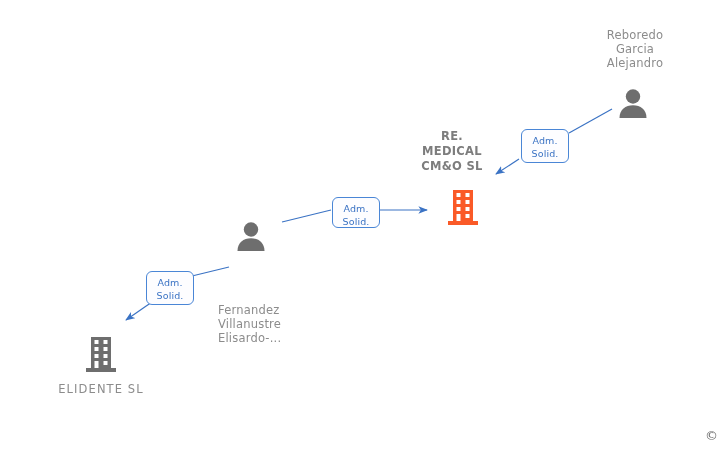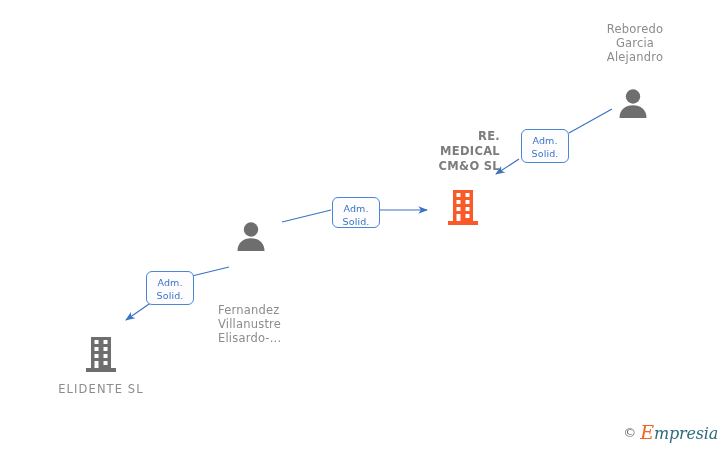--- a/index.html
+++ b/index.html
@@ -126,21 +126,21 @@
       <path d="M380,210 L427,210" stroke="#3b73c4" stroke-width="1.2" fill="none" marker-end="url(#arrowblue)"></path>
     </g>
 
     <g>
       <path d="M229,267 L192,276" stroke="#3b73c4" stroke-width="1.2" fill="none"></path>
       <path d="M152,302 L126,320" stroke="#3b73c4" stroke-width="1.2" fill="none" marker-end="url(#arrowblue)"></path>
     </g>
   </svg>
 
   <div class="node">
-    <div class="node-label center label-company-main" style="left:404px; top:129px; width:96px;text-align:right;">RE.
+    <div class="node-label center label-company-main" style="left:404px; top:129px; width:96px;">RE.
 MEDICAL
 CM&amp;O  SL</div>
     <div class="icon" style="left:446px; top:188px;">
       <svg width="34" height="40" viewBox="0 0 34 40">
         <rect x="7" y="2" width="20" height="33" fill="#FA5A28"></rect>
         <rect x="2" y="33" width="30" height="4" fill="#FA5A28"></rect>
         <g fill="#ffffff">
           <rect x="10.5" y="5" width="4" height="4"></rect>
           <rect x="19.5" y="5" width="4" height="4"></rect>
           <rect x="10.5" y="12" width="4" height="4"></rect>
@@ -148,21 +148,21 @@
           <rect x="10.5" y="19" width="4" height="4"></rect>
           <rect x="19.5" y="19" width="4" height="4"></rect>
           <rect x="10.5" y="26" width="4" height="7"></rect>
           <rect x="19.5" y="26" width="4" height="4"></rect>
         </g>
       </svg>
     </div>
   </div>
 
   <div class="node">
-    <div class="node-label center" style="left:580px; top:22px; width:110px;">Reboredo
+    <div class="node-label center" style="left:580px; top:28px; width:110px;">Reboredo
 Garcia
 Alejandro</div>
     <div class="icon" style="left:617px; top:88px;">
       <svg width="32" height="30" viewBox="0 0 32 30">
         <circle cx="16" cy="8.5" r="7.2" fill="#6e6e6e"></circle>
         <path d="M2.5,30 C2.5,21.5 8.5,17.2 16,17.2 C23.5,17.2 29.5,21.5 29.5,30 Z" fill="#6e6e6e"></path>
       </svg>
     </div>
   </div>
 
@@ -208,16 +208,15 @@
     <span>Solid.</span>
   </div>
 
   <div class="badge" style="left:146px; top:271px; width:48px; height:34px;">
     <span>Adm.</span>
     <span>Solid.</span>
   </div>
 
   <div class="watermark">
     <span class="wm-c">©</span>
-    <span class="wm-text"><span class="wm-e">E</span><span>mpresia</span></span>
   </div>
 
 </div>
 
 </body></html>

